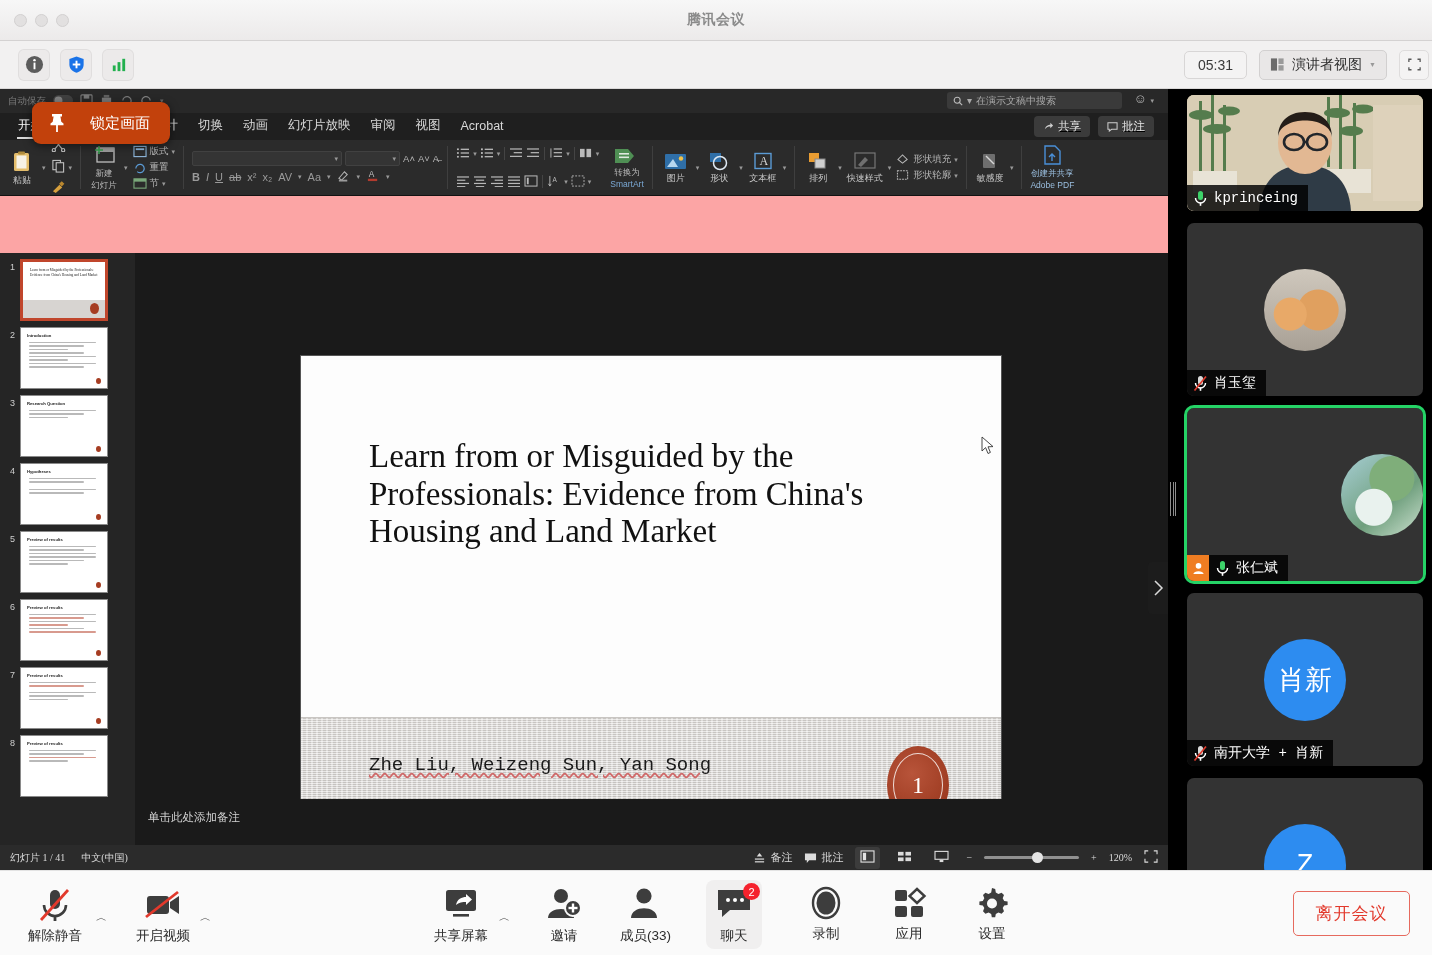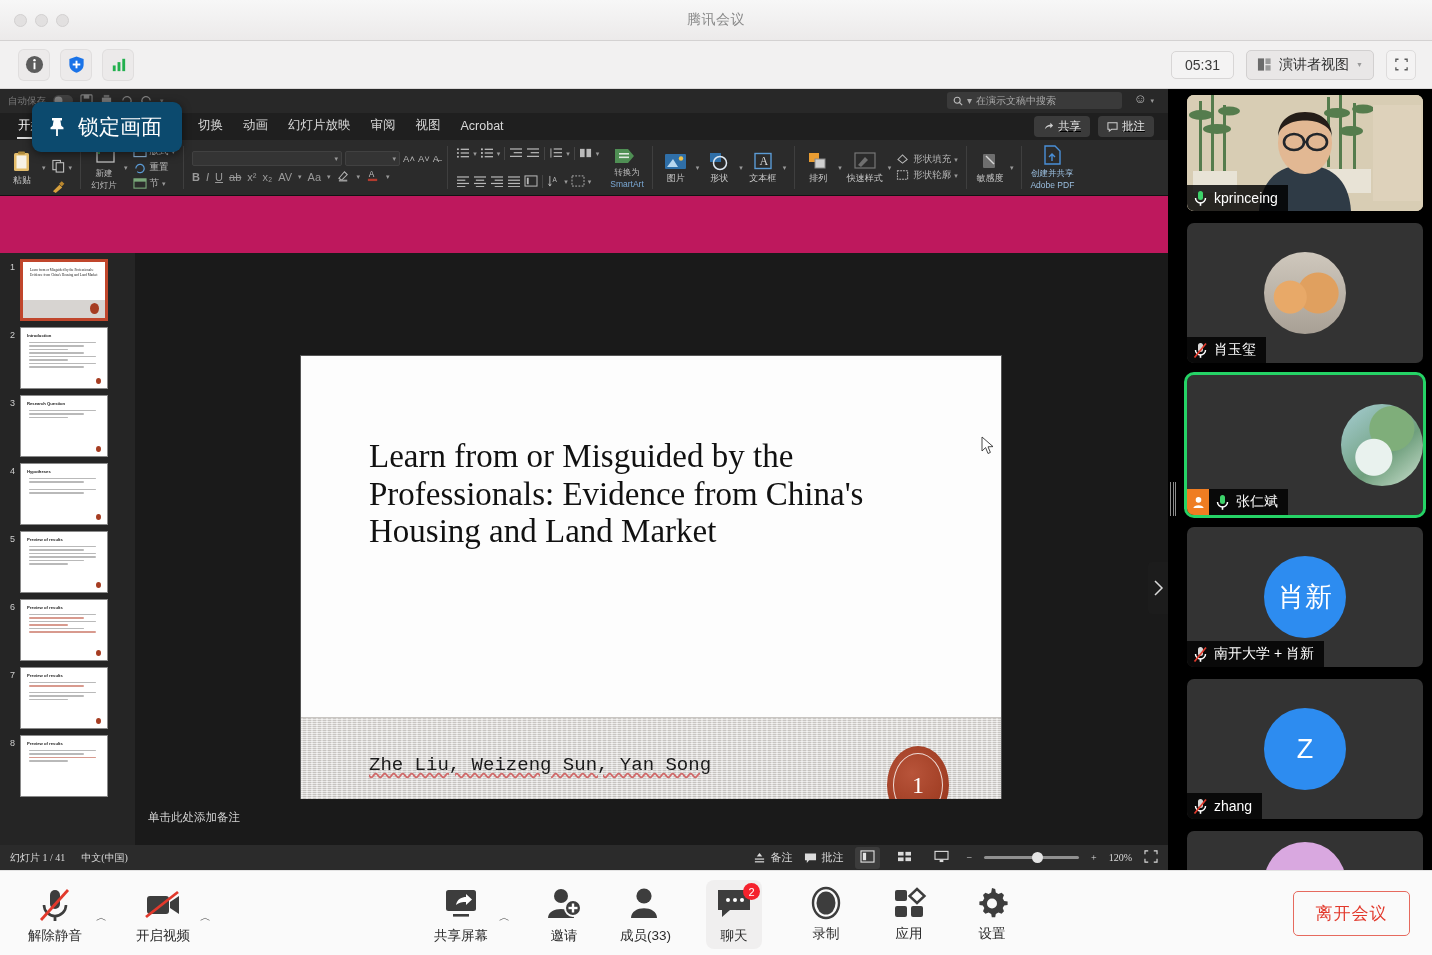--- a/index.html
+++ b/index.html
@@ -13,62 +13,62 @@
 
   
   .titlebar {
     position:absolute; left:0; top:0; width:1432px; height:41px;
     background: linear-gradient(#f7f7f7,#eceaea);
     border-bottom:1px solid #d4d2d2;
     display:flex; align-items:center; justify-content:center;
   }
   .traffic { position:absolute; left:14px; top:14px; display:flex; gap:8px; }
   .dot { width:13px; height:13px; border-radius:50%; background:#e2e0e0; border:1px solid #d2d0d0; }
-  .win-title { font-size:14px; color:#8a8a8a; font-weight:400; letter-spacing:.5px;text-align:right; }
+  .win-title { font-size:14px; color:#8a8a8a; font-weight:700; letter-spacing:.5px;text-align:right; }
 
   
   .mtoolbar {
     position:absolute; left:0; top:41px; width:1432px; height:48px;
     background:#f2f1f1; border-bottom:1px solid #dad8d8;
     display:flex; align-items:center;
   }
   .mt-left { display:flex; align-items:center; gap:10px; margin-left:18px; }
   .sqbtn {
     width:32px;height:32px;border-radius:6px;background:#eceaea;
     display:flex;align-items:center;justify-content:center;
     border:1px solid rgba(0,0,0,.05);
   }
-  .mt-right { margin-left:auto; display:flex; align-items:center; gap:12px; margin-right:16px; }
+  .mt-right { margin-left:auto; display:flex; align-items:center; gap:12px; margin-right:3px; }
   .timer {
     background:#f4f3f3;border:1px solid #d8d6d6;border-radius:5px;
     padding:5px 13px;font-size:14px;color:#3a3a3a; font-family:"Liberation Sans",sans-serif;
   }
   .viewsel {
     background:#e9e7e7;border:1px solid #d2d0d0;border-radius:5px;
     padding:5px 10px;display:flex;align-items:center;gap:7px;font-size:14px;color:#2f2f2f;
   }
   .fsbtn { width:30px;height:30px;border:1px solid #dedcdc;border-radius:5px;background:#f4f3f3;
     display:flex;align-items:center;justify-content:center;}
 
   
   .share-region {
     position:absolute; left:0; top:89px; width:1168px; height:781px;
     background:#000; overflow:hidden;
   }
 
   
   .tooltip {
     position:absolute; left:32px; top:102px; z-index:40;
-    background:#0c4a6e; color:#fff; border-radius:9px;
-    padding:11px 20px 11px 16px; display:flex; align-items:center; gap:12px;
-    font-size:21px; box-shadow:0 2px 8px rgba(0,0,0,.5);
+    background:#c2410c; color:#fff; border-radius:9px;
+    padding:11px 20px 11px 16px; display:flex; align-items:center; gap:24px;
+    font-size:15px; box-shadow:0 2px 8px rgba(0,0,0,.5);
   }
 
   
-  .ppt { position:absolute; left:0; top:0; width:1168px; height:781px; background:#be185d; }
+  .ppt { position:absolute; left:0; top:0; width:1168px; height:781px; background:#fca5a5; }
 
   .ppt-qat {
     position:relative; height:24px; background:#282828;
     display:flex; align-items:center;
   }
   .qat-left { display:flex; align-items:center; gap:7px; margin-left:8px; opacity:.55; }
   .qat-auto { font-size:9.5px; color:#bdbdbd; }
   .ppt-doc {
     position:absolute; left:0; right:0; top:3px; text-align:center;
     font-size:12px; color:#e0e0e0; pointer-events:none;
@@ -216,27 +216,27 @@
   
   .rail {
     position:absolute; left:1178px; top:95px; width:254px; height:775px;
     background:#000; overflow:hidden;
   }
   .tile {
     position:relative; width:236px; margin:0 auto 12px; border-radius:7px;
     background:#333; overflow:hidden;
   }
   .tile.video { height:116px; background:linear-gradient(#cbbfa6,#b8ab92); }
-  .tile.avatar { height:140px; background:#333; display:flex; align-items:center; justify-content:center; }
+  .tile.avatar { height:173px; background:#333; display:flex; align-items:center; justify-content:center; }
   .tile.active { outline:3px solid #25d366;justify-content:flex-end; }
   .nameplate {
     position:absolute; left:0; bottom:0; height:26px; background:rgba(0,0,0,.82);
     display:flex; align-items:center; gap:6px; padding:0 10px 0 6px;
   }
-  .nameplate .nm { font-size:14px; color:#fff; white-space:nowrap; }
+  .nameplate .nm { font-size:14px; color:#fff; white-space:nowrap;font-family:Liberation Mono, monospace; }
   .hostbadge { width:22px; height:26px; background:#ef7d22; display:flex; align-items:center;
      justify-content:center; position:absolute; left:0; bottom:0; }
   .np-offset { left:22px; }
   .circ-av { width:82px; height:82px; border-radius:50%; overflow:hidden; }
   .circ-cat { background:
       radial-gradient(circle at 32% 55%, #e8a968 0 16px, transparent 17px),
       radial-gradient(circle at 66% 50%, #e0a05f 0 20px, transparent 21px),
       linear-gradient(#cfc8bd,#a8a095); }
   .circ-flower { background:
       radial-gradient(circle at 40% 65%, #e9f2ee 0 18px, transparent 19px),

